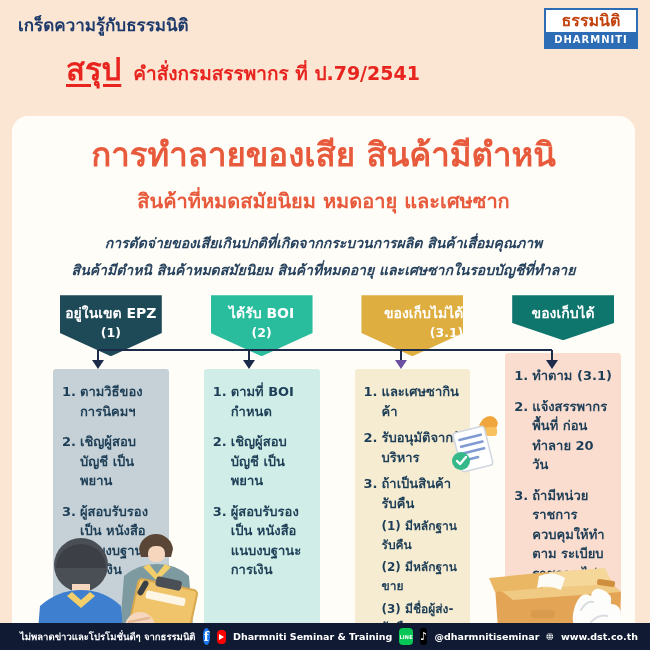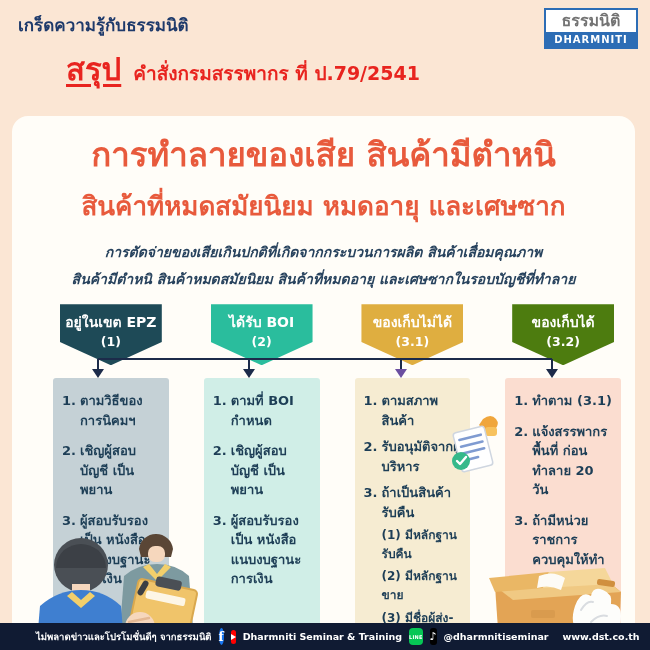--- a/index.html
+++ b/index.html
@@ -3,30 +3,30 @@
 <meta charset="utf-8">
 <style>
   * { margin:0; padding:0; box-sizing:border-box; }
   html,body { width:650px; height:650px; }
   body { font-family:"DejaVu Sans","Liberation Sans",sans-serif; }
   .page { position:relative; width:650px; height:650px; background:#fbe6d4; overflow:hidden; }
 
   
   .kicker { position:absolute; left:18px; top:11px; font-size:17px; font-weight:700; color:#1e3a6b; }
   .logo { position:absolute; right:12px; top:8px; width:94px; border:2px solid #2d6db5; background:#ffffff; text-align:center; }
-  .logo-thai { font-family:"DejaVu Serif","Liberation Serif",serif; font-size:16px; font-weight:700; color:#737373; line-height:22px; }
+  .logo-thai { font-family:"DejaVu Serif","Liberation Serif",serif; font-size:16px; font-weight:700; color:#c2410c; line-height:22px; }
   .logo-latin { background:#2d6db5; color:#ffffff; font-size:10px; font-weight:700; letter-spacing:1px; line-height:15px; }
   .summary-line { position:absolute; left:66px; top:44px; display:flex; align-items:baseline; gap:12px; color:#e8241f; }
   .summary-label { font-size:31px; font-weight:800; text-decoration:underline; text-underline-offset:4px; text-decoration-thickness:2.5px; }
   .summary-title { font-size:19px; font-weight:800; }
 
   
   .card { position:absolute; left:12px; top:96px; width:623px; height:538px; background:#fffdf8; border-radius:16px; overflow:hidden;margin-top:20px; }
   .title1 { margin-top:12px; text-align:center; white-space:nowrap; font-size:33px; font-weight:800; color:#e85a3c; }
-  .title2 { margin-top:4px; text-align:center; white-space:nowrap; font-size:26px; font-weight:800; color:#e85a3c; }
+  .title2 { margin-top:4px; text-align:center; white-space:nowrap; font-size:20px; font-weight:800; color:#e85a3c; }
   .intro { margin-top:13px; text-align:center; font-size:14px; font-weight:600; color:#27425d; line-height:1.9; }
   .intro div { white-space:nowrap;font-style:italic; }
 
   
   .columns { position:relative; margin-top:12px; display:flex; gap:8px; padding:0 14px; }
   .col { flex:1 1 0; position:relative;padding-left:27px; }
   .banner { width:88%; margin:0 auto; color:#ffffff; text-align:center; padding:7px 0 16px;
             clip-path:polygon(0 0,100% 0,100% 62%,50% 100%,0 62%); }
   .banner-label { font-size:14px; font-weight:800; white-space:nowrap; }
   .banner-num { font-size:12.5px; font-weight:700; margin-top:1px; }
@@ -37,21 +37,21 @@
   .item .num { flex:0 0 14px; }
   .sub { margin:-3px 0 7px 18px; color:#1d3e56; font-size:12px; line-height:1.55; font-weight:600; }
 
   
   .men-illo { position:absolute; left:16px; bottom:0; z-index:4; }
   .paper-illo { position:absolute; left:437px; top:297px; z-index:5; }
   .box-illo { position:absolute; right:4px; bottom:6px; z-index:4; }
 
   
   .footer { position:absolute; left:0; bottom:0; width:650px; height:27px; background:#101b33; z-index:9;
-            display:flex; align-items:center; gap:7px; padding:0 28px; color:#ffffff; }
+            display:flex; align-items:center; gap:7px; padding:0 12px; color:#ffffff; }
   .footer-note { font-size:9.5px; font-weight:600; margin-left:8px; white-space:nowrap; }
   .fb { width:17px; height:17px; border-radius:50%; background:#1877f2; color:#fff; font-size:12px; font-weight:800;
         display:flex; align-items:center; justify-content:center; font-family:"DejaVu Serif",serif; }
   .yt { width:20px; height:14px; border-radius:4px; background:#ff0000; display:flex; align-items:center; justify-content:center; }
   .yt span { width:0; height:0; border-left:5px solid #fff; border-top:3.5px solid transparent; border-bottom:3.5px solid transparent; }
   .brand { font-size:9.5px; font-weight:700; white-space:nowrap; }
   .line-icon { width:17px; height:17px; border-radius:4px; background:#06c755; color:#fff; font-size:5px; font-weight:800;
         display:flex; align-items:center; justify-content:center; letter-spacing:.2px; }
   .tiktok { width:17px; height:17px; border-radius:3px; background:#010101; color:#fff; font-size:11px;
         display:flex; align-items:center; justify-content:center; }
@@ -133,28 +133,28 @@
               <span>เชิญผู้สอบบัญชี เป็นพยาน</span>
             </div>
           <div class="item">
               <span class="num">3.</span>
               <span>ผู้สอบรับรองเป็น หนังสือแนบงบฐานะ การเงิน</span>
             </div>
         </div>
       </div>
 
       <div class="col">
-        <div class="banner" style="background: rgb(223, 174, 64);">
+        <div class="banner" style="background: rgb(223, 174, 64); text-align: right;">
           <div class="banner-label">ของเก็บไม่ได้</div>
           <div class="banner-num">(3.1)</div>
         </div>
         <div class="box tight" style="background: rgb(246, 236, 210);">
           <div class="item">
               <span class="num">1.</span>
-              <span>ตามสภาพสินค้า</span>
+              <span>และเศษซากินค้า</span>
             </div>
           <div class="item">
               <span class="num">2.</span>
               <span>รับอนุมัติจากผู้บริหาร</span>
             </div>
           <div class="item">
               <span class="num">3.</span>
               <span>ถ้าเป็นสินค้ารับคืน</span>
             </div>
           <div class="sub">(1) มีหลักฐานรับคืน</div>
@@ -162,23 +162,22 @@
           <div class="sub">(3) มีชื่อผู้ส่ง-รับคืน</div>
           <div class="item">
               <span class="num">4.</span>
               <span>ตั้งกรรมการทำลาย ลงชื่อเป็นพยาน</span>
             </div>
 
         </div>
       </div>
 
       <div class="col">
-        <div class="banner" style="background: #4d7c0f;">
+        <div class="banner" style="background: #0f766e;">
           <div class="banner-label">ของเก็บได้</div>
-          <div class="banner-num">(3.2)</div>
         </div>
         <div class="box" style="background: rgb(251, 221, 208);">
           <div class="item">
               <span class="num">1.</span>
               <span>ทำตาม (3.1)</span>
             </div>
           <div class="item">
               <span class="num">2.</span>
               <span>แจ้งสรรพากรพื้นที่ ก่อนทำลาย 20 วัน</span>
             </div>

